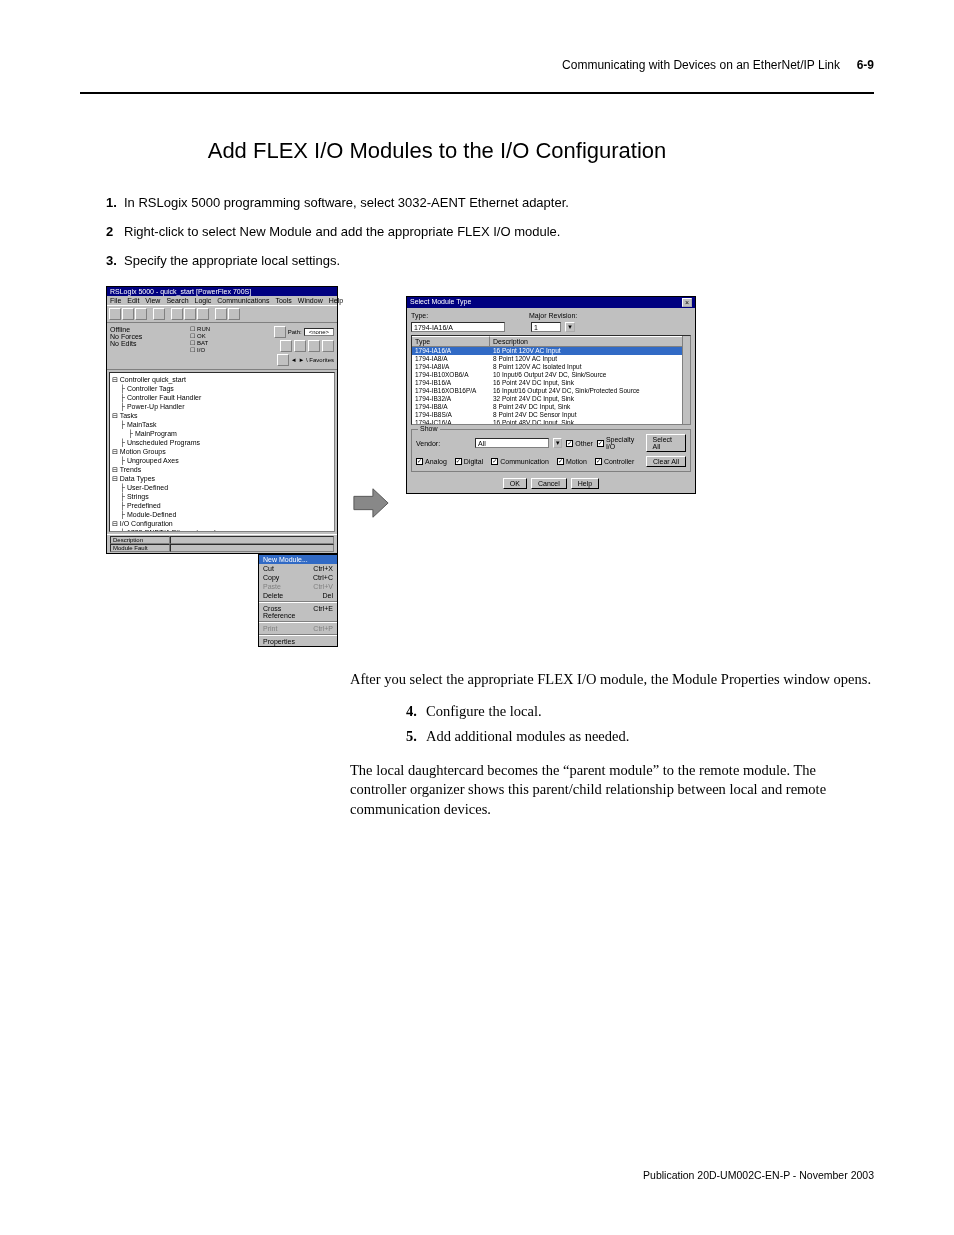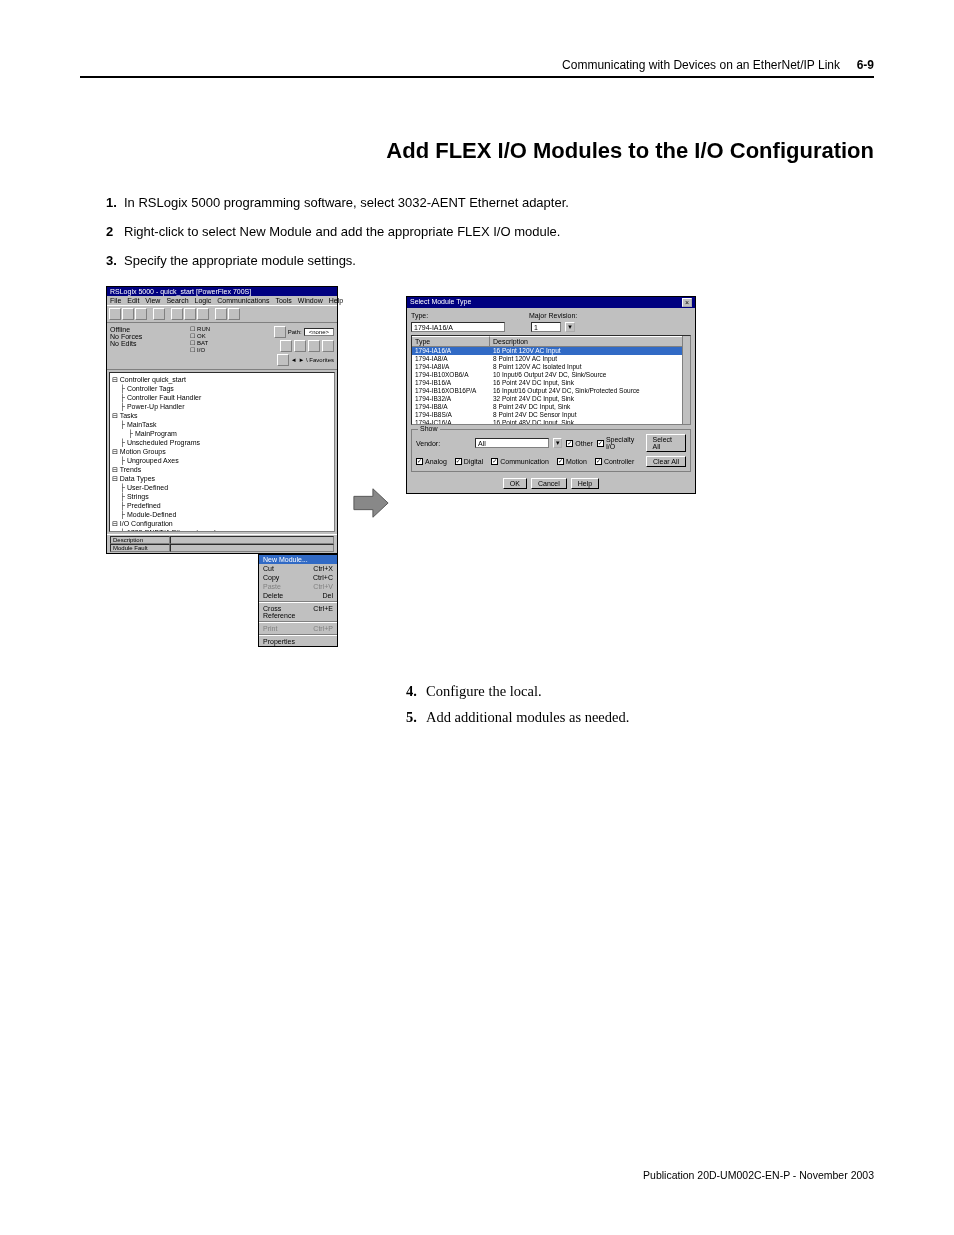--- a/index.html
+++ b/index.html
@@ -12,34 +12,34 @@
     position: relative;
   }
   .header-bar {
     position: absolute;
     top: 58px;
     left: 80px;
     right: 80px;
     display: flex;
     justify-content: flex-end;
     border-bottom: 2px solid #000;
-    padding-bottom: 4px;
+    padding-bottom: 20px;
   }
   .header-bar .right {
     font-size: 12px;
   }
   .header-bar .bold { font-weight: bold; }
   .section-title {
     position: absolute;
     top: 138px;
     left: 0;
     right: 80px;
-    text-align: right;
+    text-align: center;
     font-size: 22px;
-    font-weight: bold;
+    font-weight: normal;
     font-family: Arial, sans-serif;
   }
   .steps {
     position: absolute;
     top: 195px;
     left: 106px;
     right: 80px;
     font-size: 13px;
   }
   .step {
@@ -243,21 +243,21 @@
   <div class="step">
       <span class="num">1.</span>
       <span class="txt">In RSLogix 5000 programming software, select 3032-AENT Ethernet adapter.</span>
     </div>
   <div class="step">
       <span class="num">2</span>
       <span class="txt">Right-click to select New Module and add the appropriate FLEX I/O module.</span>
     </div>
   <div class="step">
       <span class="num">3.</span>
-      <span class="txt">Specify the appropriate module settings.</span>
+      <span class="txt">Specify the appropriate local settings.</span>
     </div>
 </div>
 
 <div class="screenshots">
 
   <div style="position:relative;">
   <div class="window win1">
     <div class="titlebar">
       <span>RSLogix 5000 - quick_start [PowerFlex 700S]</span>
     </div>
@@ -500,25 +500,27 @@
         <div class="btn">OK</div>
         <div class="btn">Cancel</div>
         <div class="btn">Help</div>
       </div>
     </div>
   </div>
 
 </div>
 
 <div class="body-text">
+  <p>After you select the appropriate FLEX I/O module, the Module Properties window opens.</p>
   <div class="num-list">
     <div class="li">
         <span class="n">4.</span>
         <span>Configure the local.</span>
       </div>
     <div class="li">
         <span class="n">5.</span>
         <span>Add additional modules as needed.</span>
       </div>
   </div>
+  <p>The local daughtercard becomes the “parent module” to the remote module. The controller organizer shows this parent/child relationship between local and remote communication devices.</p>
 </div>
 
 <div class="footer">Publication 20D-UM002C-EN-P - November 2003</div>
 
 </body></html>

